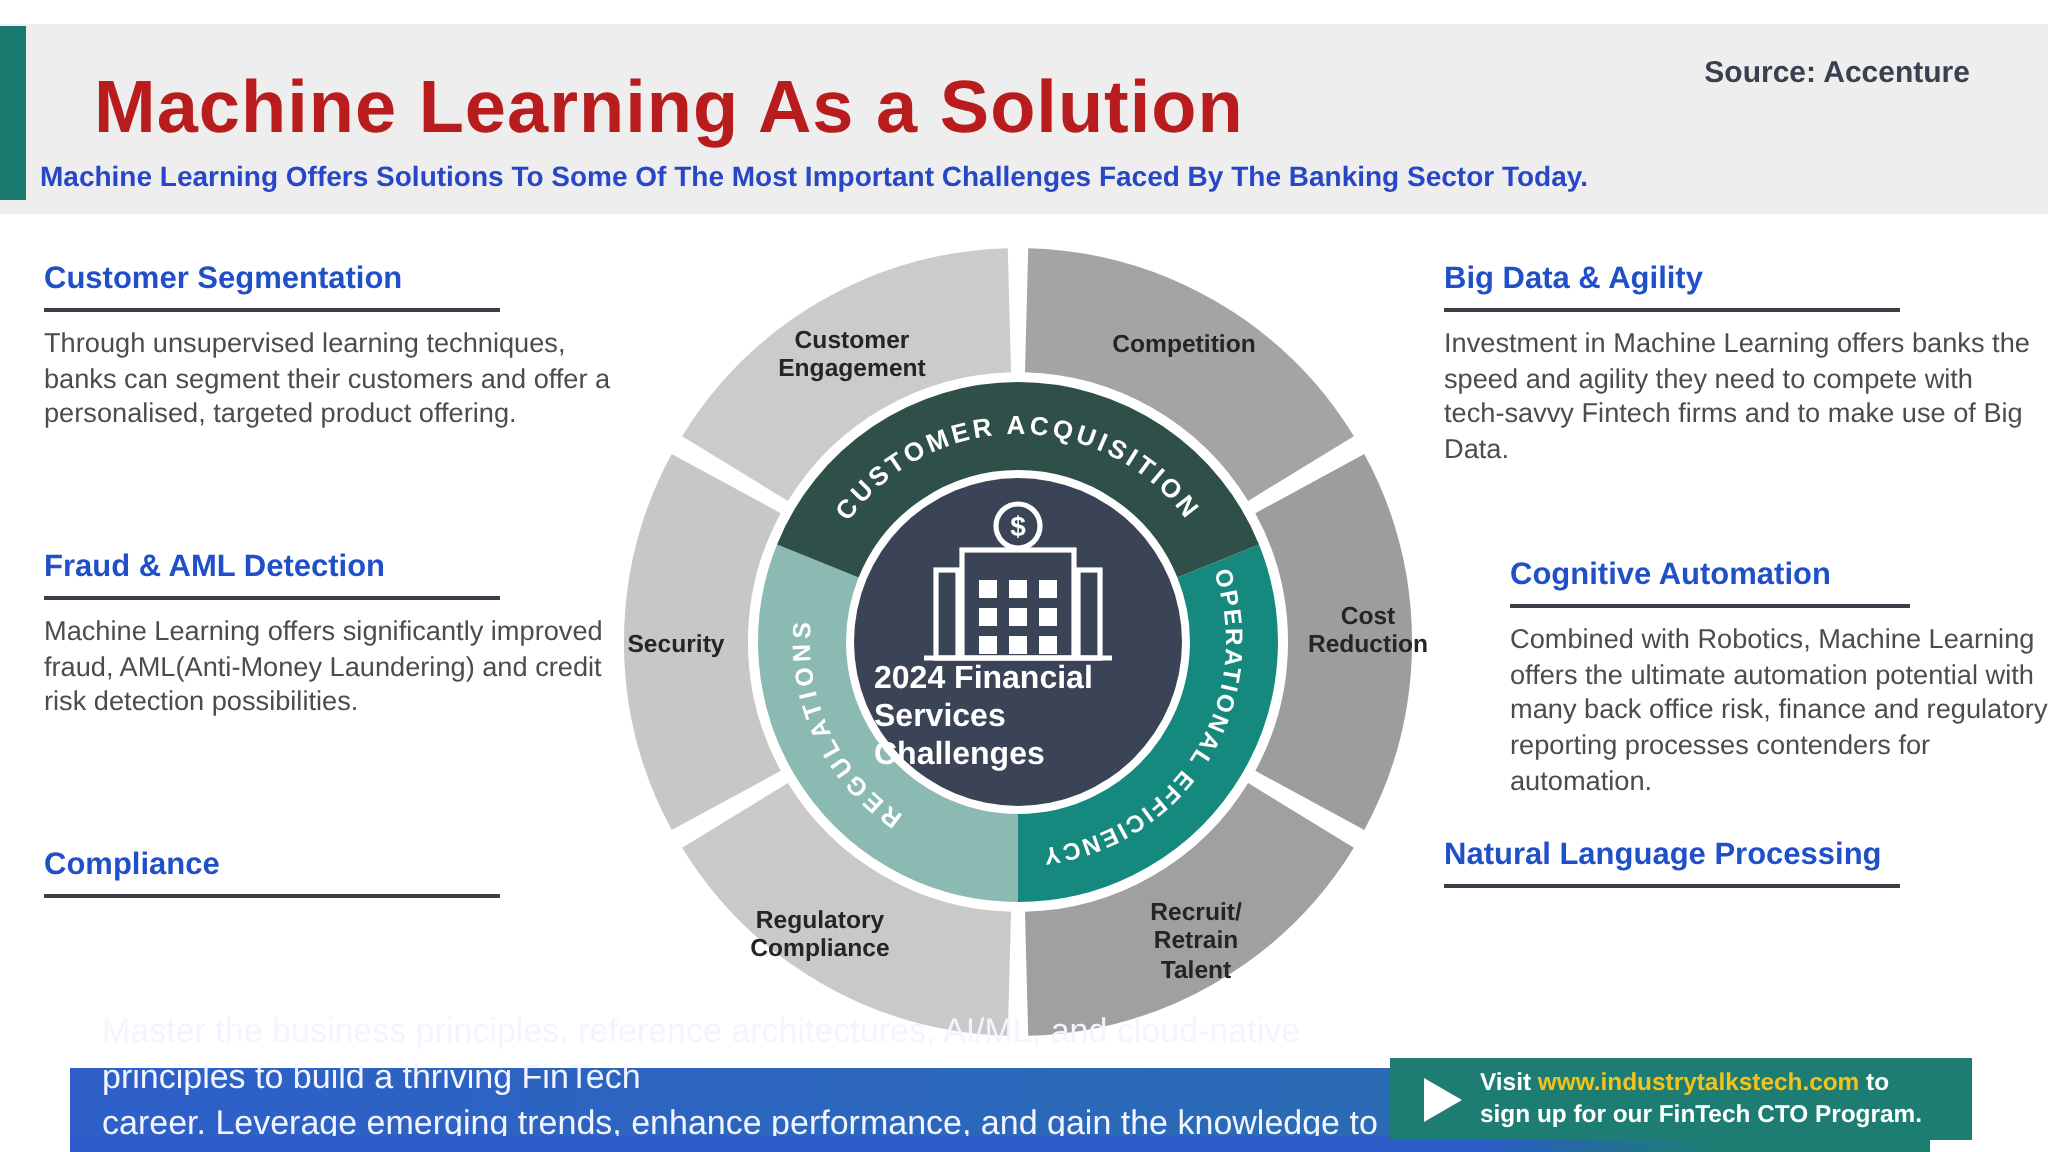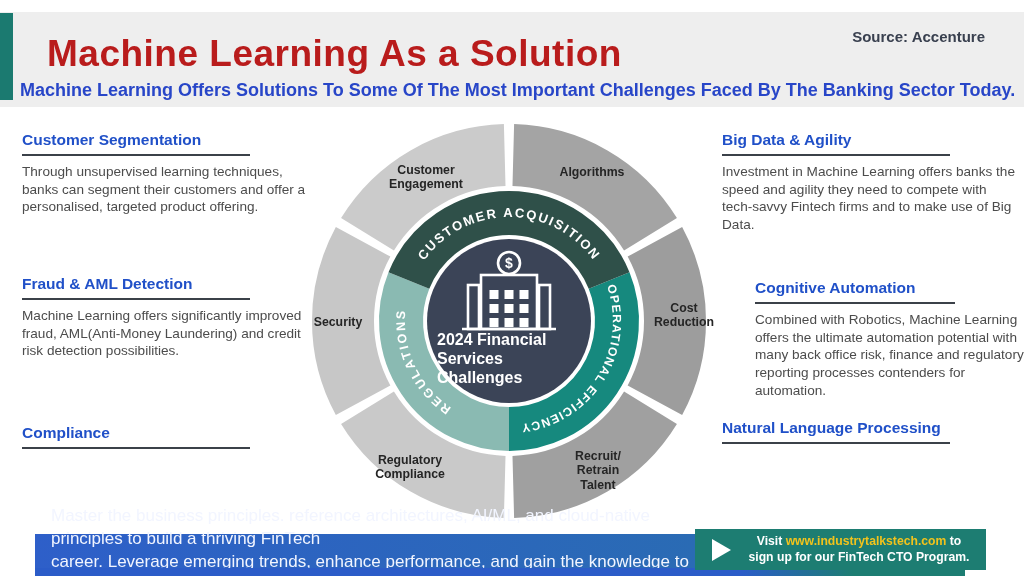--- a/index.html
+++ b/index.html
@@ -4,21 +4,21 @@
 <style>
   html,body{margin:0;padding:0;background:#fff;}
   .canvas{position:relative;width:1024px;height:576px;background:#fff;overflow:hidden;
           font-family:"Liberation Sans",sans-serif;}
 
   
   .gray-band{position:absolute;left:0;top:12px;width:1024px;height:95px;background:#eeeeee;}
   .accent-bar{position:absolute;left:0;top:13px;width:13px;height:87px;background:#1b7a70;}
   .source{position:absolute;top:28px;right:39px;font-size:15px;font-weight:bold;color:#39404f;}
   .title{position:absolute;left:47px;top:33px;font-size:37px;font-weight:600;color:#b91c1c;letter-spacing:.5px;}
-  .subtitle{position:absolute;left:20px;top:80px;font-size:18px;font-weight:bold;color:#2846c8;}
+  .subtitle{position:absolute;left:20px;top:80px;font-size:14px;font-weight:bold;color:#2846c8;}
 
   
   .block{position:absolute;}
   .block h2{margin:0;font-size:15.5px;font-weight:bold;color:#2050c8;}
   .rule{height:2px;background:#3b4149;width:228px;margin-top:5px;}
   .rule.short{width:200px;}
   .block p{margin:7px 0 0 0;font-size:13.6px;line-height:1.3;color:#4c4c4c;}
   .b-l1{left:22px;top:131px;width:298px;}
   .b-l2{left:22px;top:275px;width:298px;}
   .b-l3{left:22px;top:424px;width:300px;}
@@ -47,21 +47,21 @@
   
   .foot-left{position:absolute;left:35px;top:534px;width:660px;height:34px;
              background:linear-gradient(to right,#2e5fc9,#2a6bb4);
              display:flex;align-items:center;}
   .foot-left .txt{padding-left:16px;font-size:17px;color:#f2f5ff;line-height:1.35;white-space:pre-line;}
   .foot-right{position:absolute;left:695px;top:529px;width:291px;height:41px;background:#1d7d72;
               display:flex;align-items:center;z-index:2;}
   .play{width:0;height:0;border-left:19px solid #ffffff;border-top:11px solid transparent;
         border-bottom:11px solid transparent;margin-left:17px;}
   .visit{width:238px;margin-left:9px;font-size:12.2px;color:#ffffff;line-height:1.3;
-         text-align:center;white-space:pre-line;font-weight:bold;}
+         white-space:pre-line;font-weight:bold;}
   .visit .url{color:#f2c31c;font-weight:bold;}
   .strip{position:absolute;left:35px;top:568px;width:930px;height:8px;
          background:linear-gradient(to right,#2b5cc8 0%,#2b5cc8 76%,#1d7d72 88%);}
 </style>
 </head>
 <body>
 
 <div class="canvas">
 
   <div class="gray-band"></div>
@@ -147,21 +147,21 @@
           <rect x="195.5" y="197" width="9" height="9" fill="#ffffff" stroke="none"></rect>
           <rect x="210.5" y="197" width="9" height="9" fill="#ffffff" stroke="none"></rect>
           <circle cx="200" cy="142" r="11" fill="#3b4457"></circle>
           <text x="200" y="147" text-anchor="middle" fill="#ffffff" stroke="none" style="font-size:14px;font-weight:bold;font-family:'Liberation Sans',sans-serif;">$</text>
         </g>
       </g>
     </svg>
 
     <div class="seg-label lab-ce">Customer
 Engagement</div>
-    <div class="seg-label lab-comp">Algorithms</div>
+    <div class="seg-label lab-comp">Competition</div>
     <div class="seg-label lab-cost">Cost
 Reduction</div>
     <div class="seg-label lab-rec">Recruit/
 Retrain
 Talent</div>
     <div class="seg-label lab-reg">Regulatory
 Compliance</div>
     <div class="seg-label lab-sec">Security</div>
 
     <div class="center-label">2024 Financial

